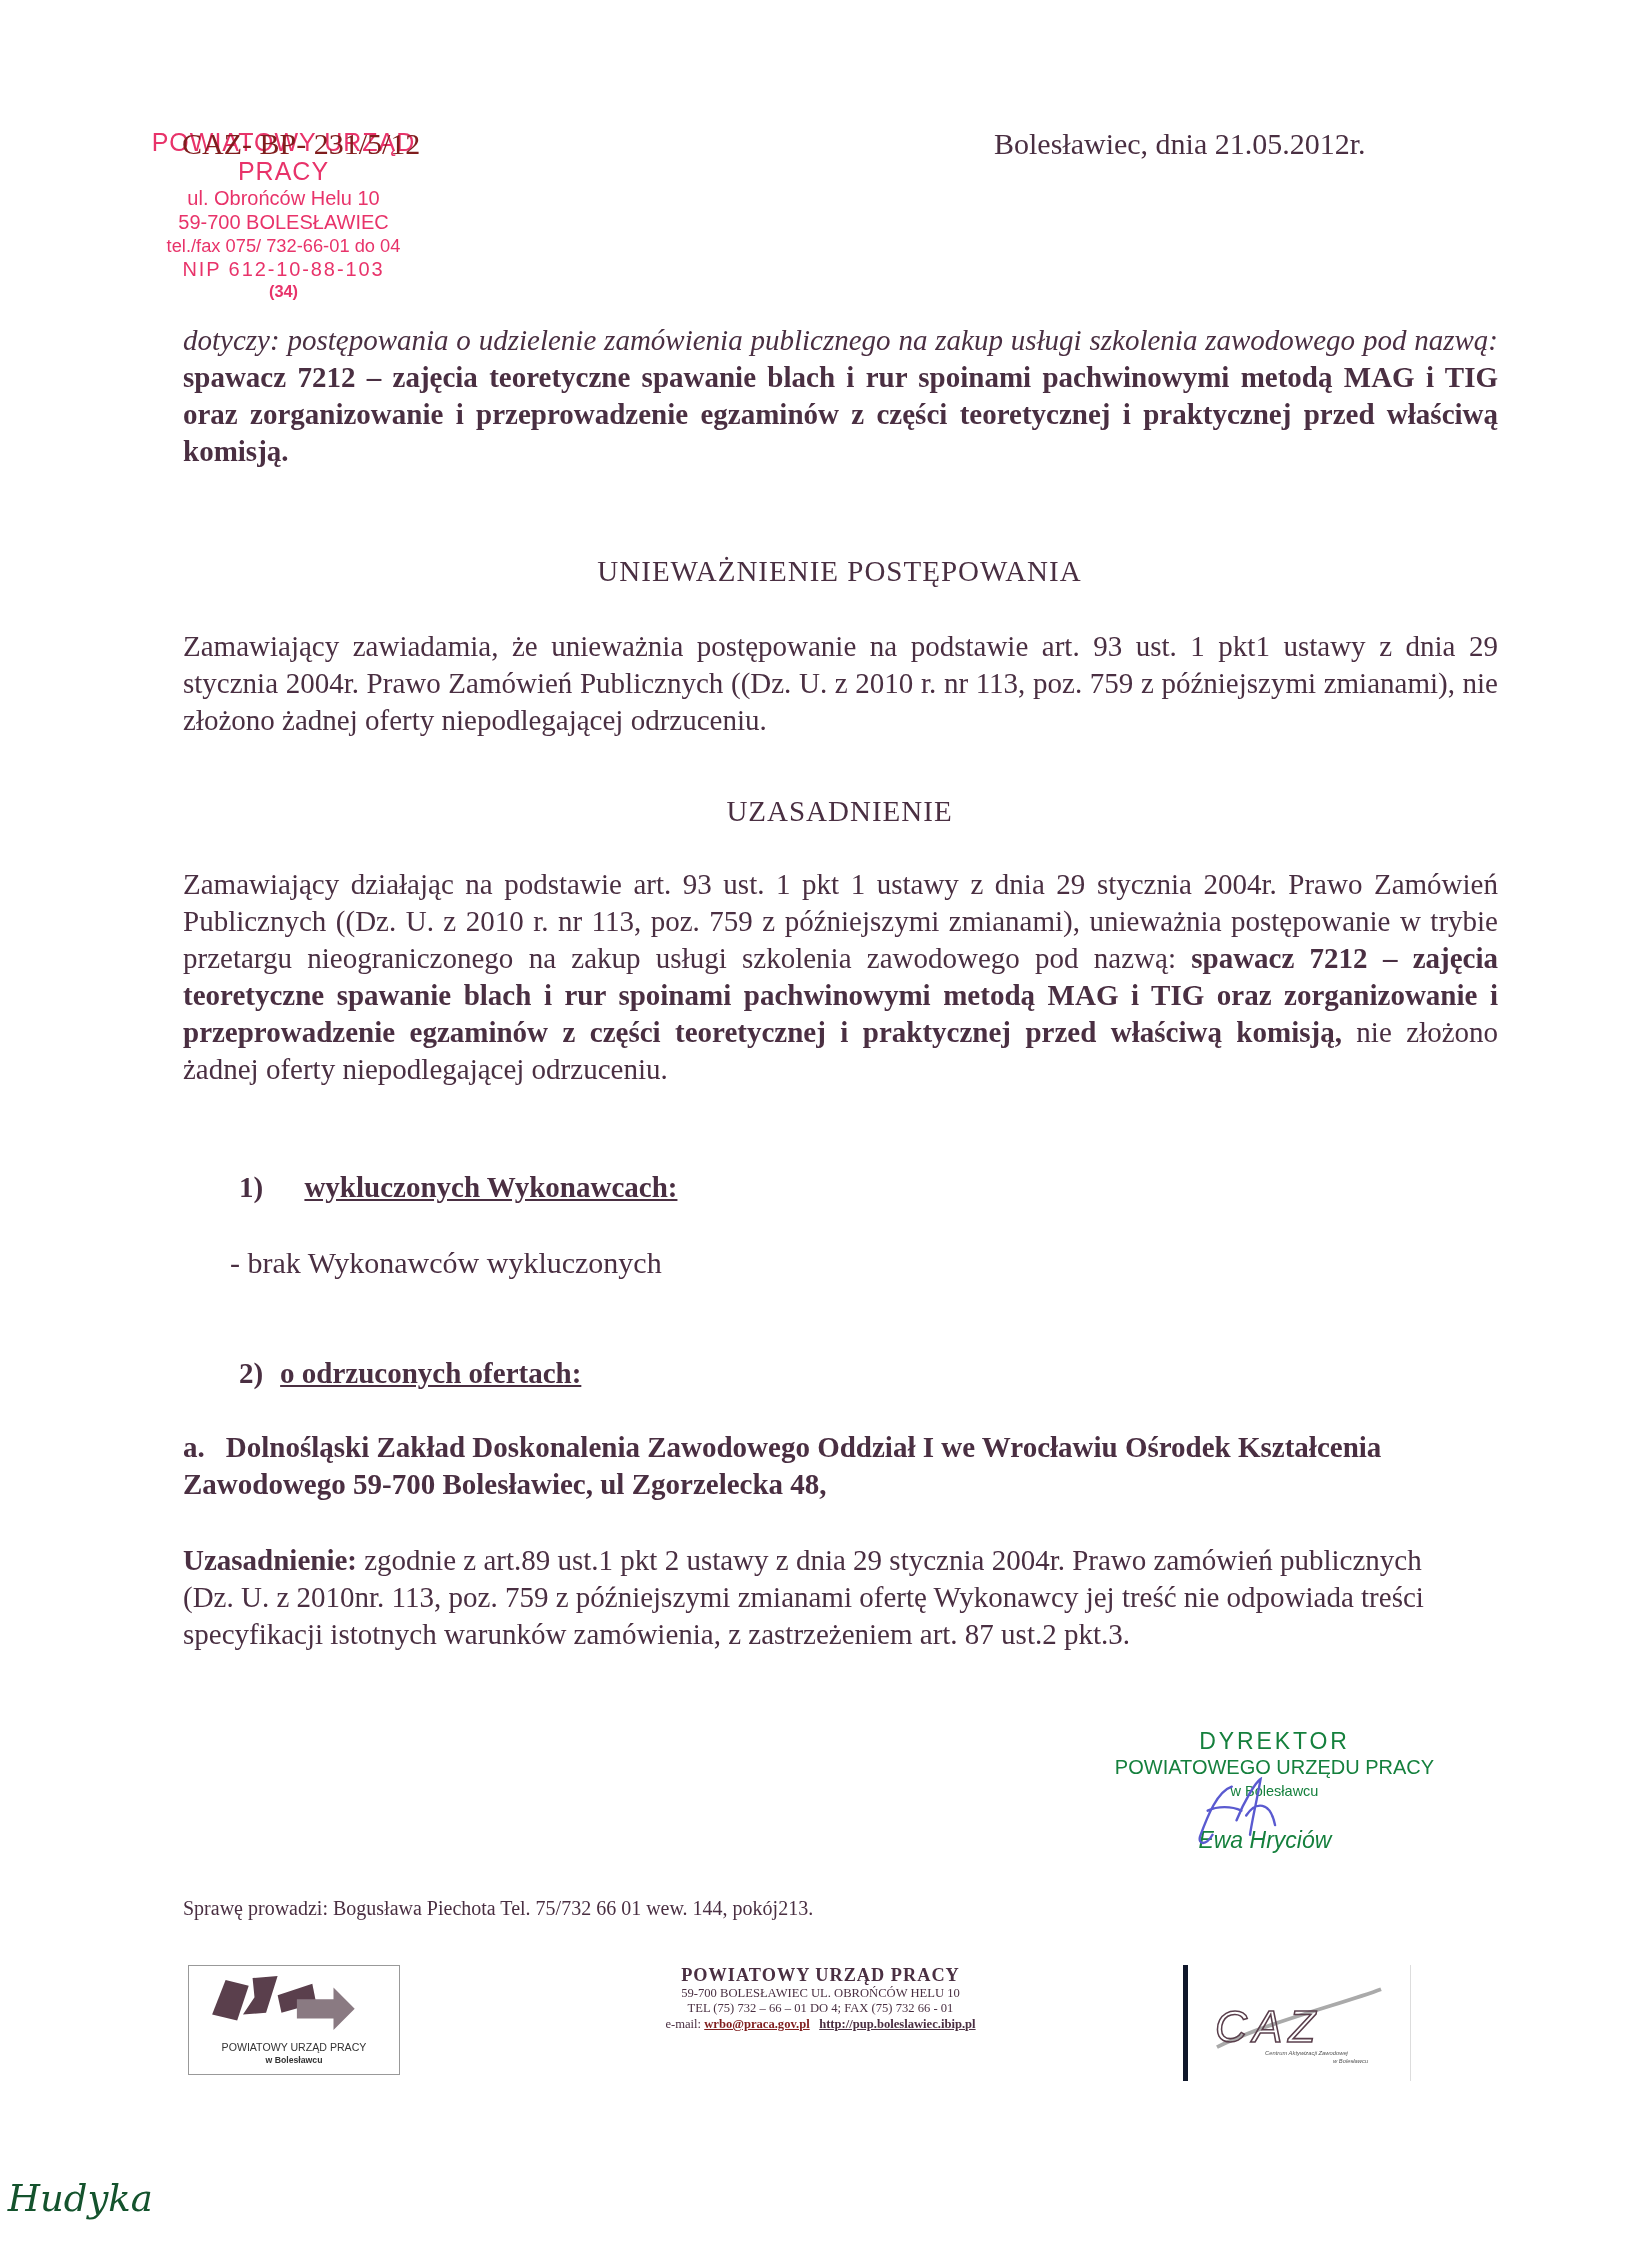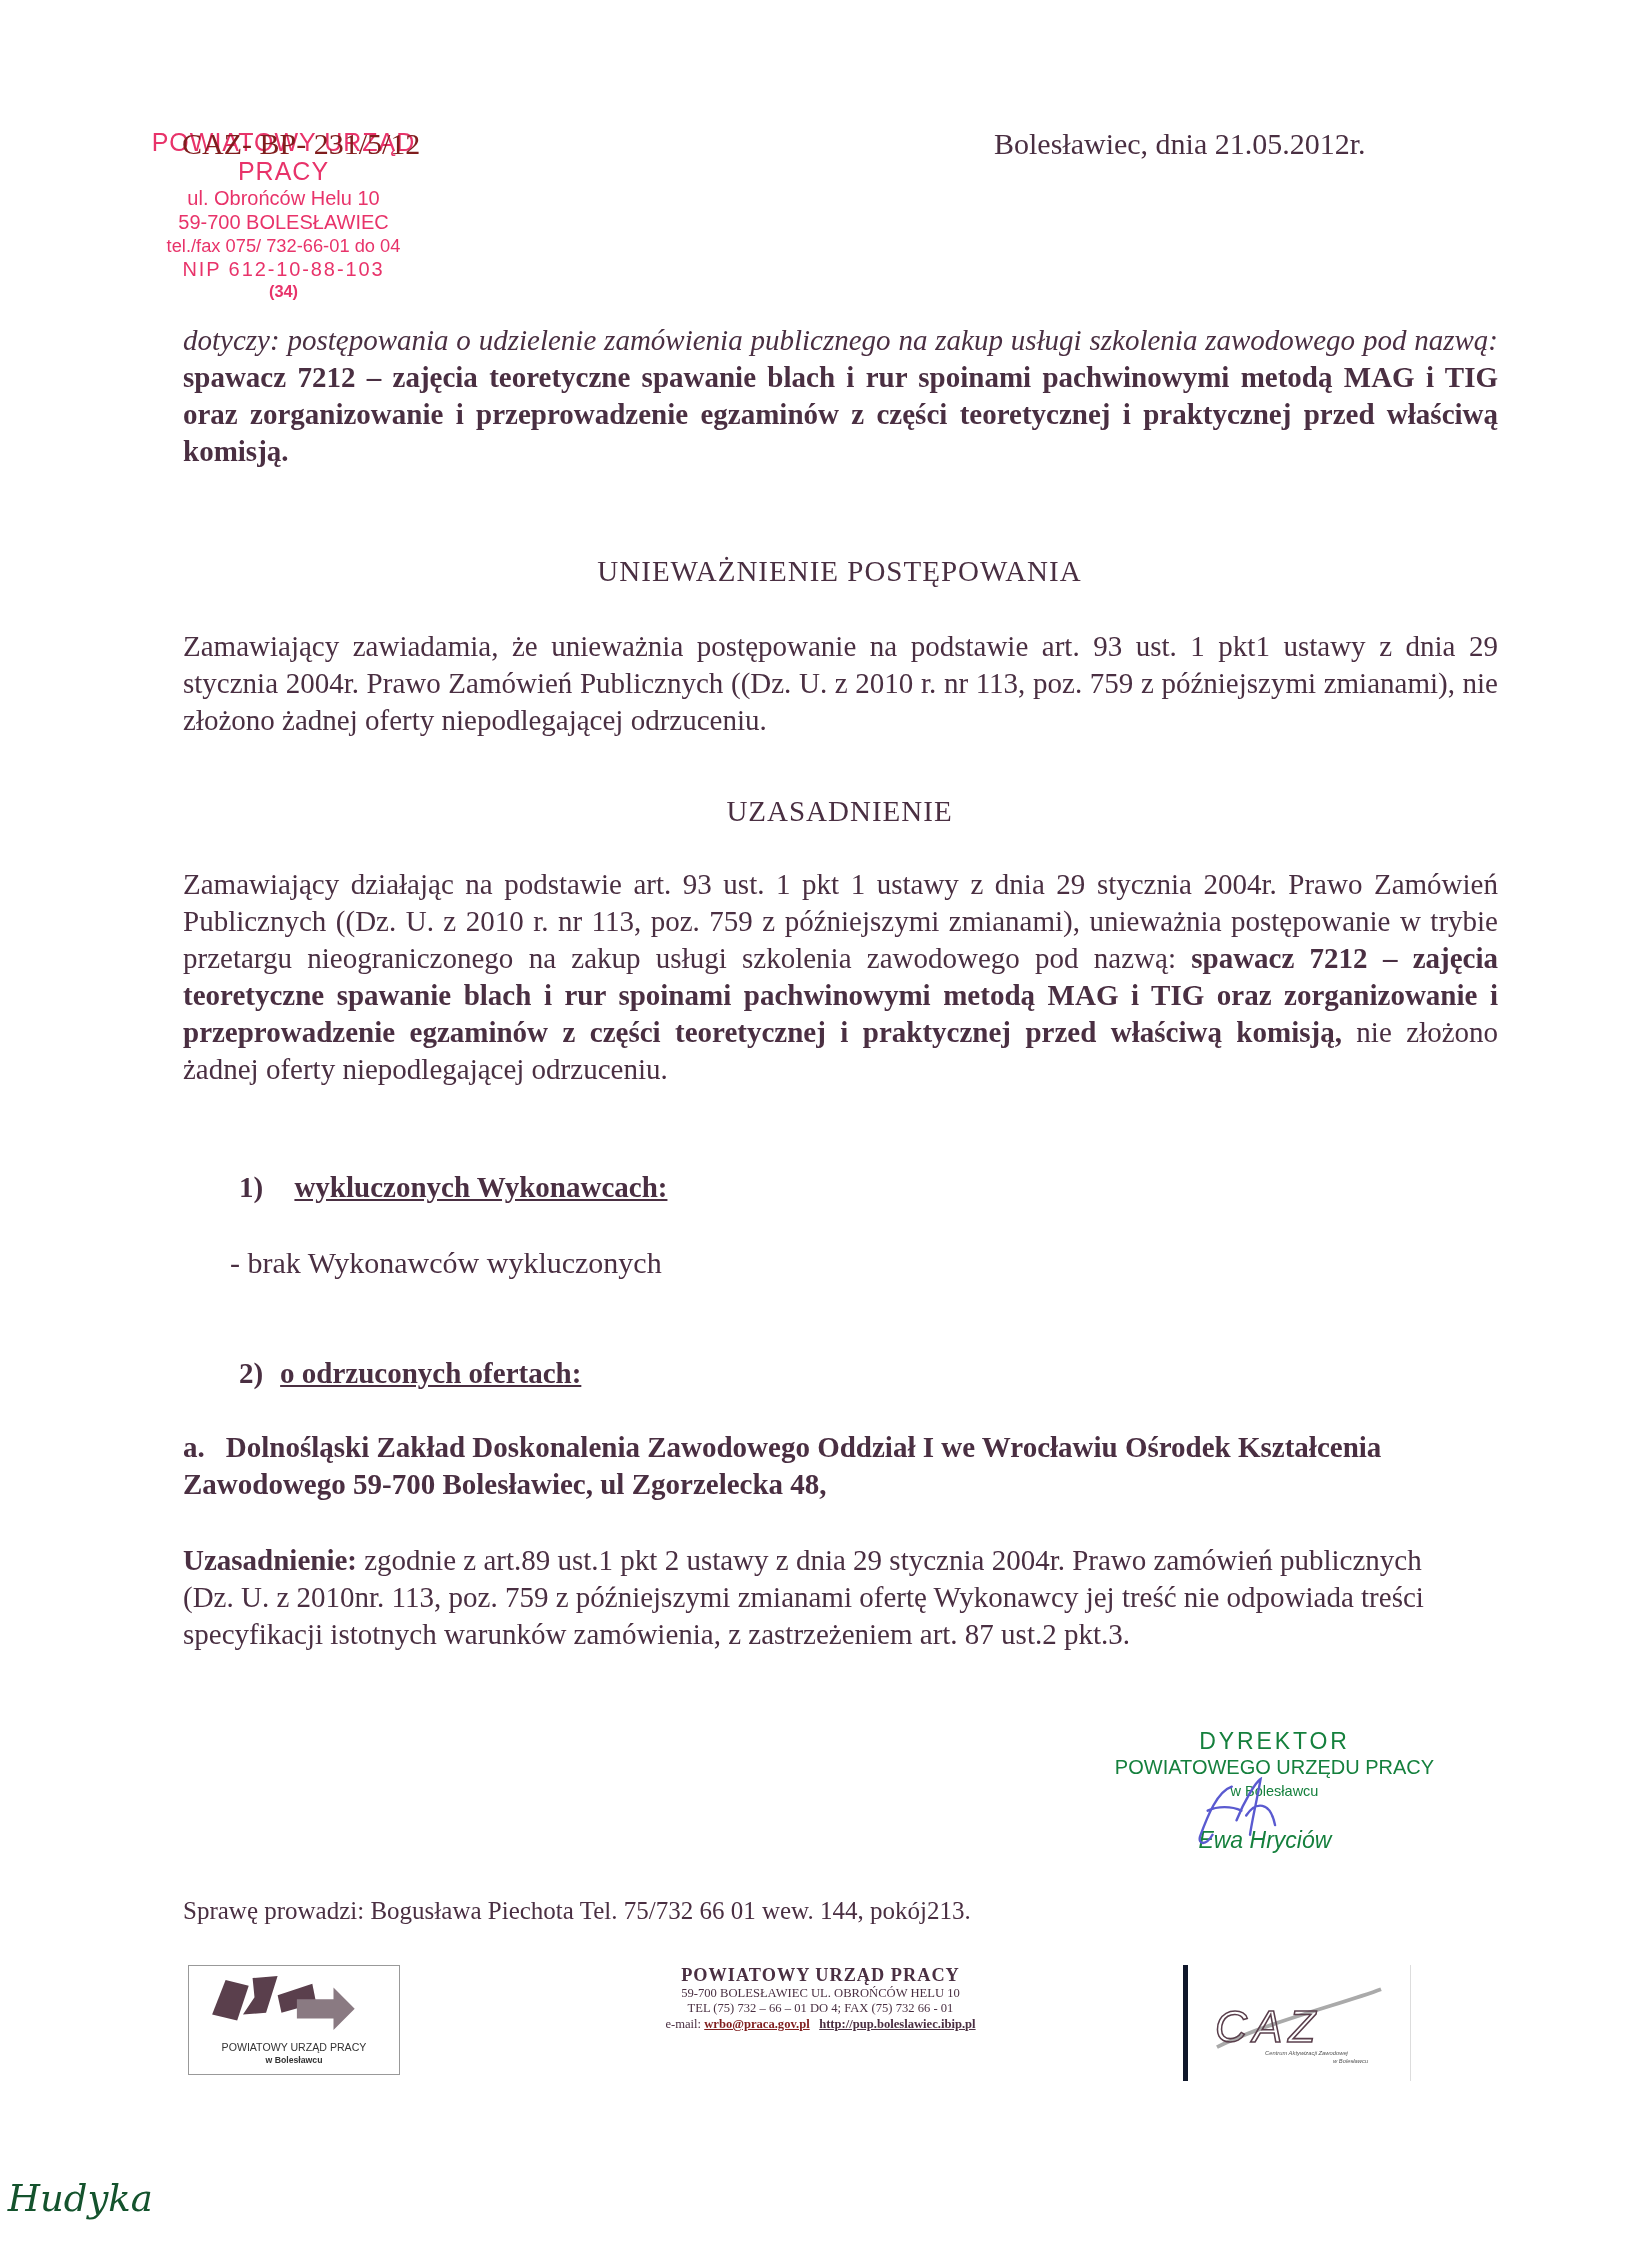--- a/index.html
+++ b/index.html
@@ -41,21 +41,21 @@
 
 <div class="abs title" style="top:795px;">UZASADNIENIE</div>
 <div class="abs body-text" style="left:183px; top:866px; width:1315px;">
   <span>Zamawiający działając na podstawie art. 93 ust. 1 pkt 1 ustawy z dnia 29 stycznia 2004r. Prawo Zamówień Publicznych ((Dz. U. z 2010 r. nr 113, poz. 759 z późniejszymi zmianami), unieważnia postępowanie w trybie przetargu nieograniczonego na zakup usługi szkolenia zawodowego pod nazwą:</span>
   <b>spawacz  7212 – zajęcia teoretyczne spawanie blach i rur spoinami pachwinowymi metodą MAG i TIG oraz zorganizowanie i przeprowadzenie egzaminów z części teoretycznej i praktycznej przed właściwą komisją,</b>
   <span>nie złożono żadnej oferty niepodlegającej odrzuceniu.</span>
 </div>
 
 <div class="abs" style="left:239px; top:1171px; font-size:29px; font-weight:bold;">
   <span>1)</span>
-  <span class="u" style="margin-left:24px;">wykluczonych Wykonawcach:</span>
+  <span class="u" style="margin-left:34px;">wykluczonych Wykonawcach:</span>
 </div>
 <div class="abs" style="left:230px; top:1246px; font-size:30px;">- brak Wykonawców  wykluczonych</div>
 
 <div class="abs" style="left:239px; top:1357px; font-size:29px; font-weight:bold;">
   <span>2)</span>
   <span class="u" style="margin-left:9.7px;">o odrzuconych ofertach:</span>
 </div>
 
 <div class="abs" style="left:183px; top:1429px; width:1217px; font-size:29px; line-height:37px; font-weight:bold;">
   <span style="margin-right:21px;">a.</span><span>Dolnośląski Zakład Doskonalenia Zawodowego Oddział I we Wrocławiu Ośrodek Kształcenia Zawodowego 59-700 Bolesławiec, ul Zgorzelecka 48,</span>
@@ -68,21 +68,21 @@
 <div class="abs stamp sans" style="left:1091px; top:1728px; width:367px; color:#15803d;">
   <div style="font-size:23px; letter-spacing:2.9px; line-height:27px;">DYREKTOR</div>
   <div style="font-size:20px; line-height:25px;">POWIATOWEGO URZĘDU PRACY</div>
   <div style="font-size:14.5px; line-height:23px;">w Bolesławcu</div>
   <div style="font-size:23px; font-style:italic; line-height:29px; margin-top:23px; margin-left:-19.3px;">Ewa Hryciów</div>
 </div>
 <svg class="abs" style="left:1188px; top:1777px;" width="126" height="77" viewBox="0 0 130 80">
   <path d="M45 10 C 30 15, 20 40, 12 62 C 10 70, 18 72, 25 60 M20 35 C 30 30, 45 30, 55 35 M50 45 C 58 25, 70 5, 75 2 C 72 20, 66 45, 64 60 M60 40 C 70 25, 85 25, 90 50" fill="none" stroke="#5a5ad0" stroke-width="2.5" stroke-linecap="round"></path>
 </svg>
 
-<div class="abs" style="left:183px; top:1897px; font-size:25px;">Sprawę prowadzi: Bogusława Piechota Tel. 75/732 66 01 wew. 144, pokój213.</div>
+<div class="abs" style="left:183px; top:1897px; font-size:20px;">Sprawę prowadzi: Bogusława Piechota Tel. 75/732 66 01 wew. 144, pokój213.</div>
 
 <div class="abs logo-box" style="left:188px; top:1965px; width:210px; height:108px;">
   <svg width="210" height="68" viewBox="0 0 218 70" style="position:absolute; left:0; top:3.9px;">
     <polygon points="38,10 62,16 50,52 24,46" fill="#5a3f4c"></polygon>
     <polygon points="66,8 92,6 80,44 56,46 68,28" fill="#5a3f4c"></polygon>
     <polygon points="92,26 128,14 132,34 96,44" fill="#5a3f4c"></polygon>
     <polygon points="112,30 150,30 150,18 172,40 150,62 150,50 112,50" fill="#8a7a82"></polygon>
   </svg>
   <div class="sans" style="position:absolute; top:75px; width:100%; text-align:center; font-size:10.6px; color:#333;">POWIATOWY URZĄD PRACY</div>
   <div class="sans" style="position:absolute; top:89px; width:100%; text-align:center; font-size:8.7px; font-weight:bold; color:#333;">w Bolesławcu</div>

